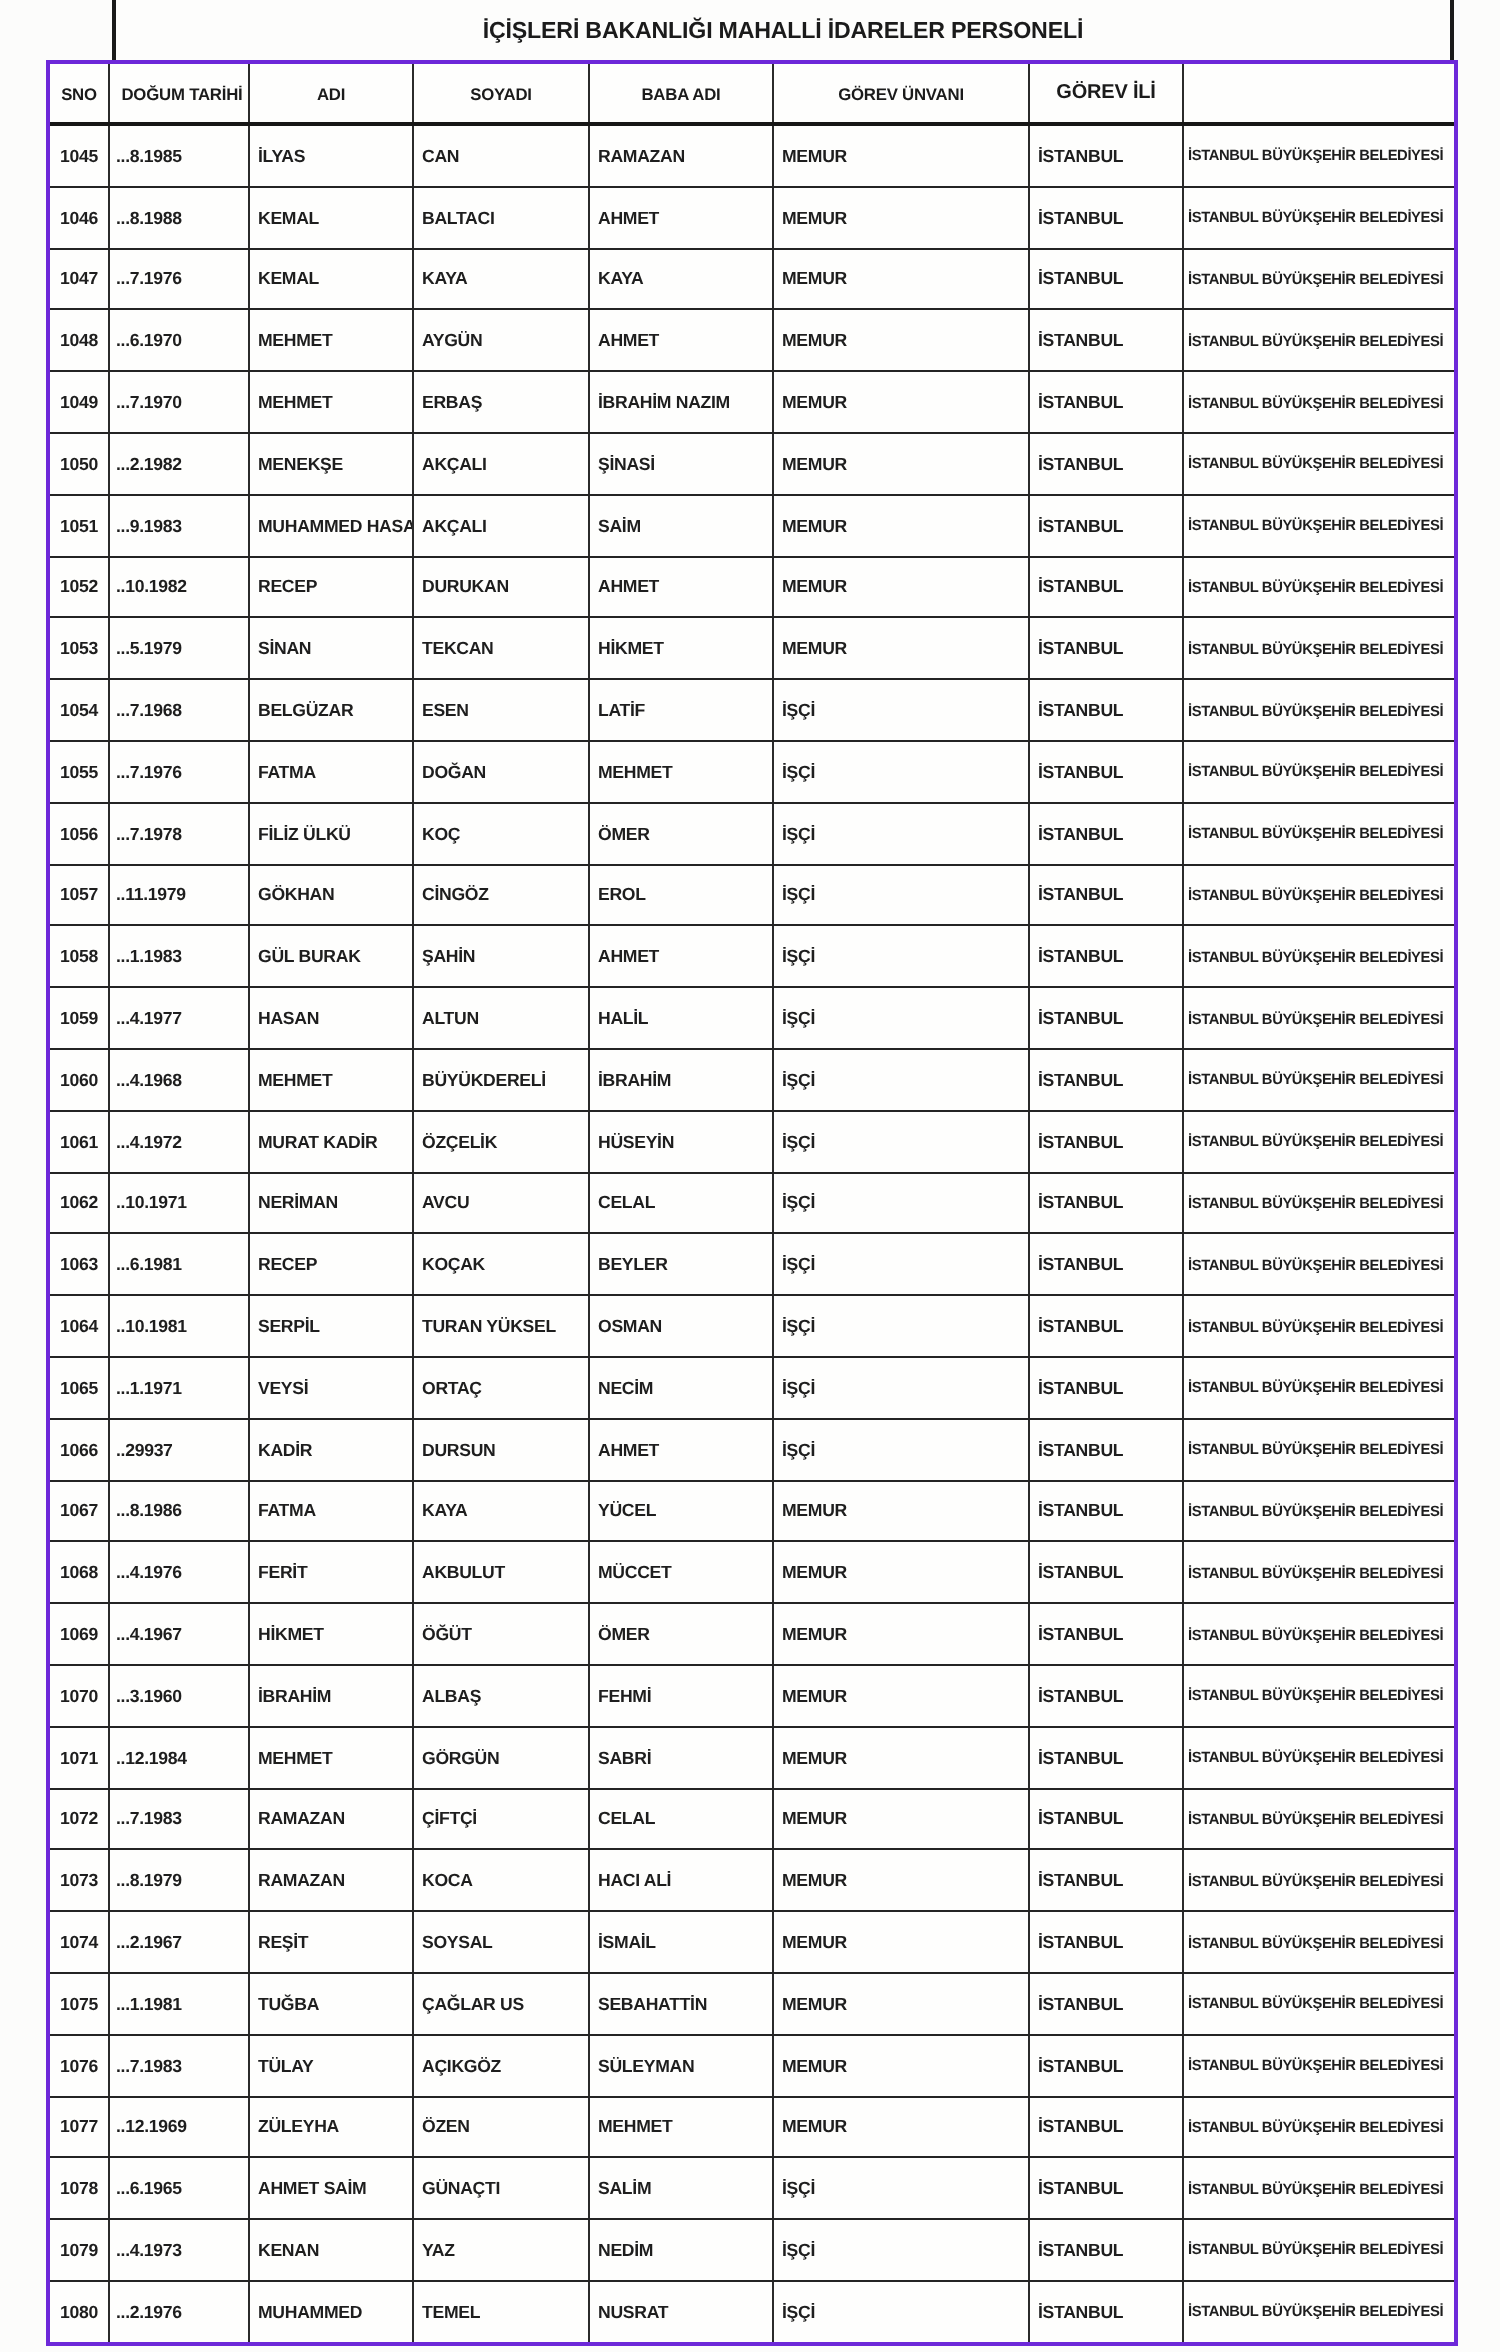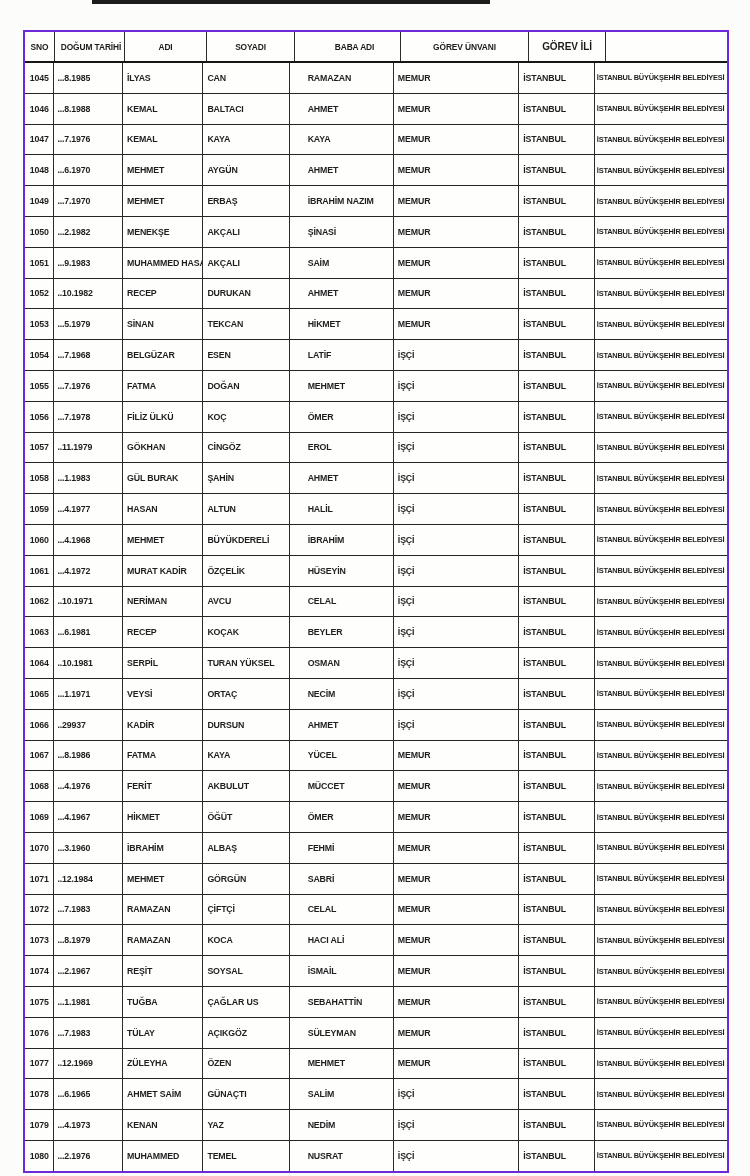--- a/index.html
+++ b/index.html
@@ -52,34 +52,37 @@
   .tr:last-child{border-bottom:none;}
   .td{
     font-size:8.8px;font-weight:bold;letter-spacing:-0.15px;
     color:#1e1e1e;
     padding-left:4px;
   }
   .c-sno{width:30px;padding-left:0;justify-content:center;}
   .c-dogum{width:70px;padding-left:3px;}
   .c-adi{width:82px;}
   .c-soyadi{width:88px;}
-  .c-baba{width:92px;margin-left:14px;}
+  .c-baba{width:92px;}
   .c-unvan{width:128px;}
   .c-il{width:77px;}
   .c-kurum{width:135px;border-right:none;padding-left:2px;}
   .td.c-kurum{font-size:7.4px;letter-spacing:-0.2px;}
   .th.c-kurum,.th.c-il{font-size:10px;}
 </style>
 </head>
 <body>
 
 <div class="page">
 
   <div class="redaction-bar"></div>
 
+  <div class="titlebox">
+    <span>İÇİŞLERİ BAKANLIĞI MAHALLİ İDARELER PERSONELİ</span>
+  </div>
 
   <div class="ptable">
     <div class="thead">
       <div class="th c-sno">SNO</div>
       <div class="th c-dogum">DOĞUM TARİHİ</div>
       <div class="th c-adi">ADI</div>
       <div class="th c-soyadi">SOYADI</div>
       <div class="th c-baba">BABA ADI</div>
       <div class="th c-unvan">GÖREV ÜNVANI</div>
       <div class="th c-il">GÖREV İLİ</div>

